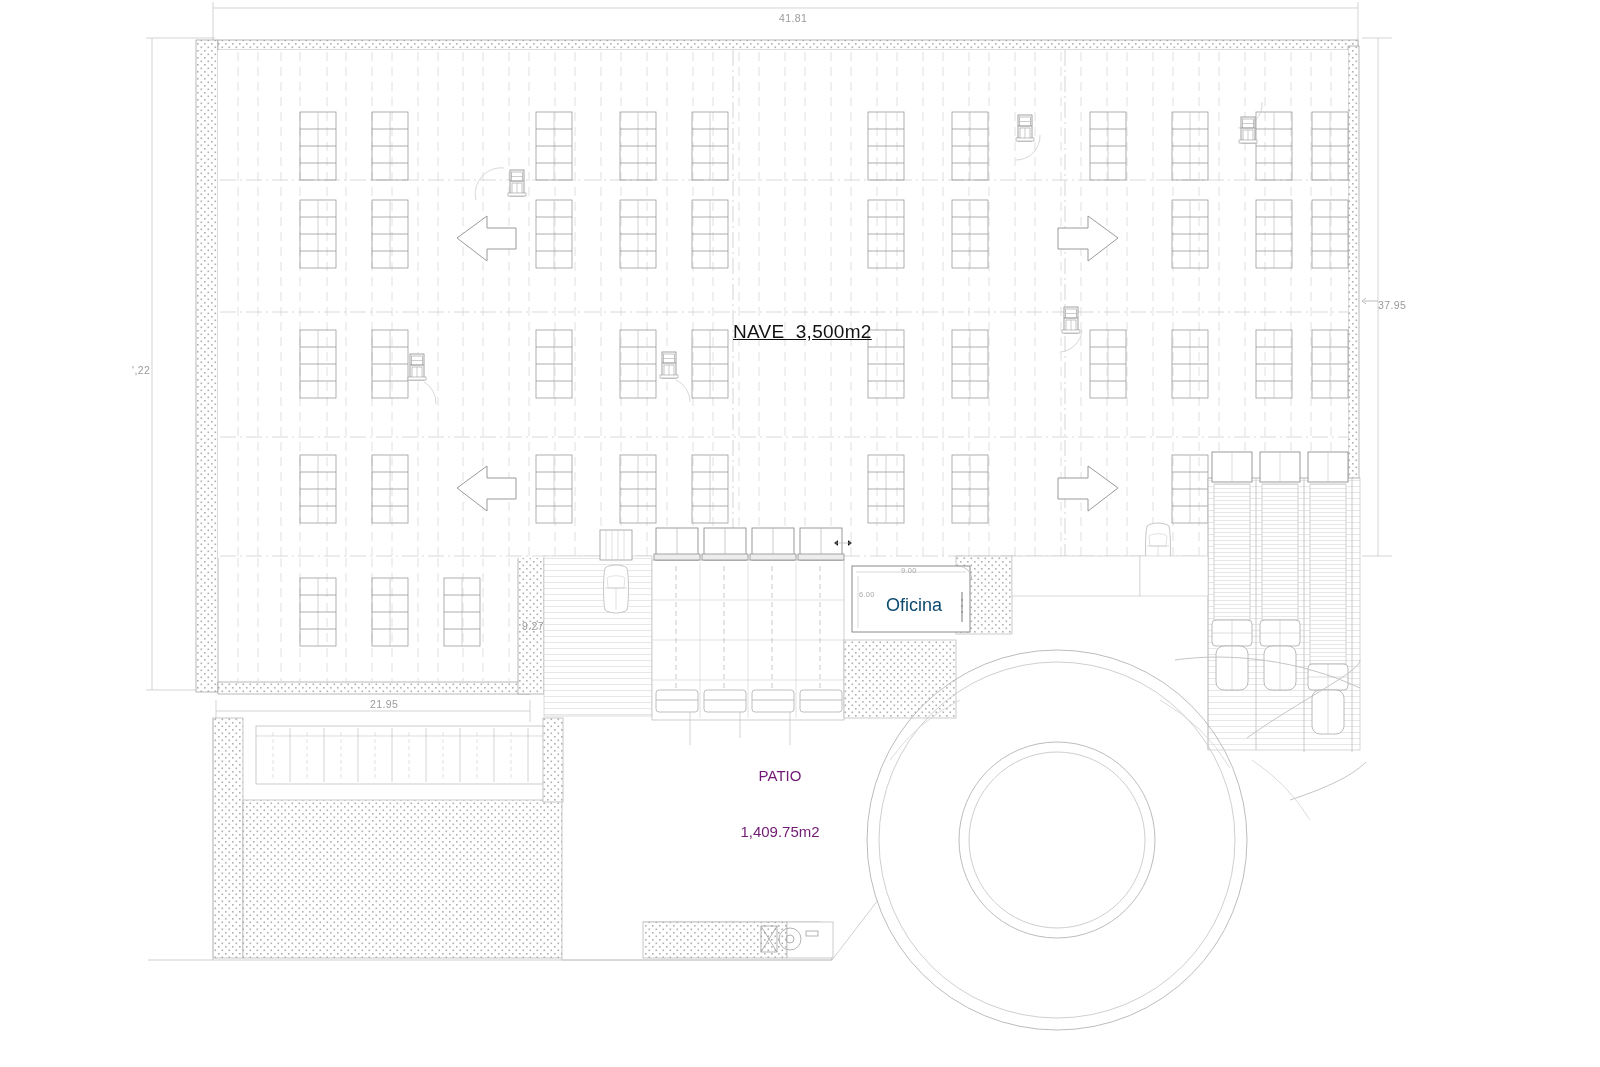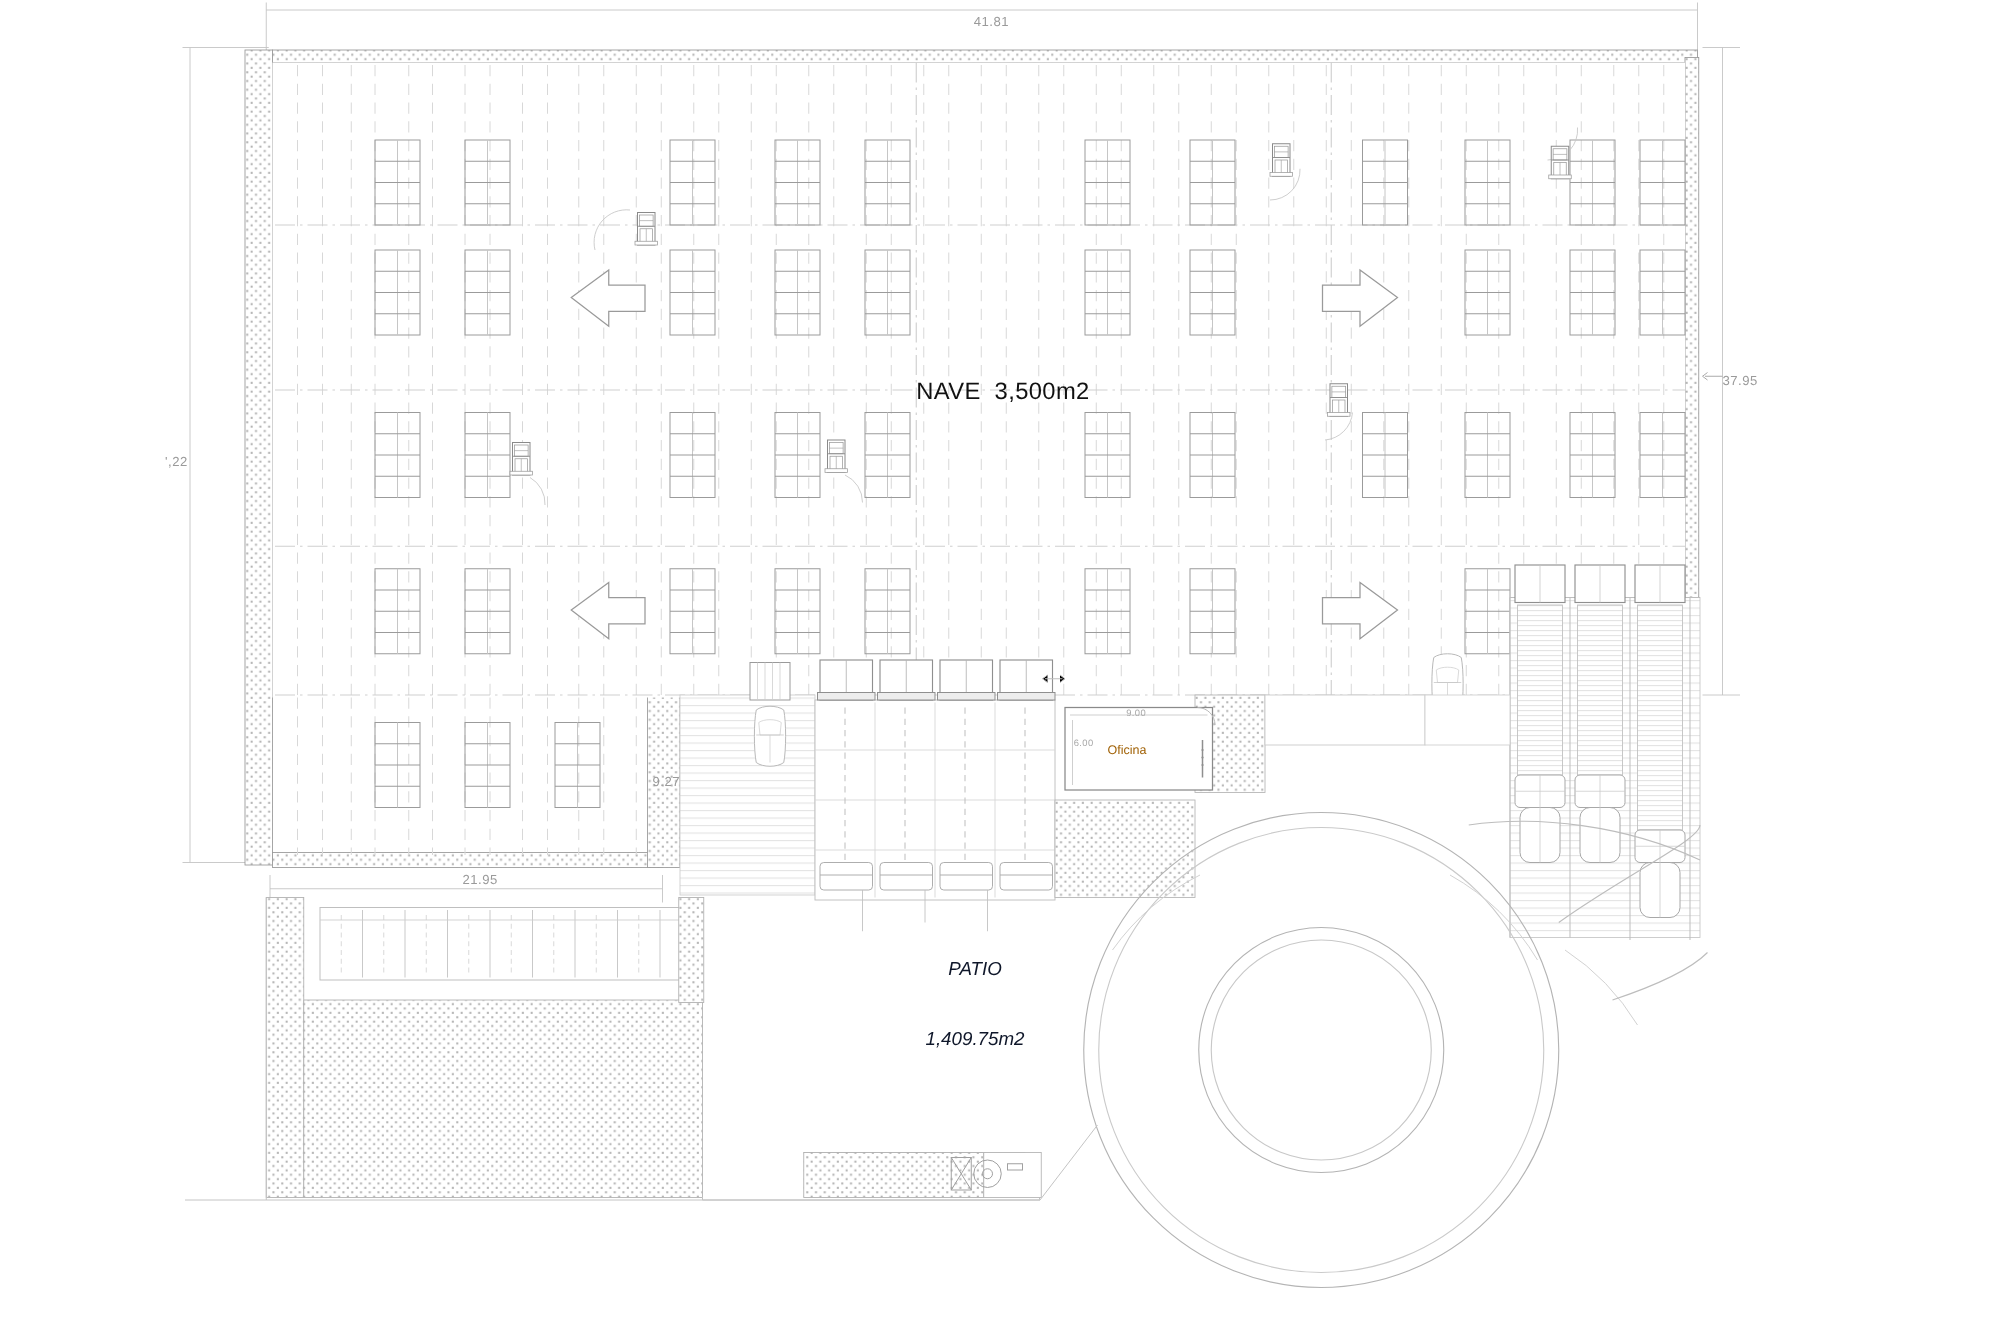--- a/index.html
+++ b/index.html
@@ -6,22 +6,22 @@
   html,body{margin:0;padding:0;background:#ffffff;}
   body{
     width:1600px;height:1067px;overflow:hidden;
     font-family:"Liberation Sans",sans-serif;
     color:#111;
   }
   #plan{position:relative;width:1600px;height:1067px;background:#fff;}
   #plan svg{position:absolute;left:0;top:0;}
   .lbl{position:absolute;white-space:pre;}
   .lbl-main{font-size:19px;color:#111;letter-spacing:.3px;}
-  .lbl-area{font-size:15px;color:#0f172a;text-align:center;line-height:1.25;font-style:italic;}
-  .lbl-room{font-size:10px;color:#a16207;}
+  .lbl-area{font-size:15px;color:#701a75;text-align:center;line-height:1.25;}
+  .lbl-room{font-size:18px;color:#0c4a6e;}
   .dim{font-size:10.5px;color:#9a9a9a;letter-spacing:.4px;}
   .dim-sm{font-size:7.5px;color:#a8a8a8;letter-spacing:.3px;}
 </style>
 </head>
 <body>
 
 <div id="plan">
 
 <svg width="1600" height="1067" viewBox="0 0 1600 1067">
   <defs>
@@ -656,21 +656,21 @@
     <line x1="690" y1="712" x2="690" y2="745"></line>
     <line x1="740" y1="712" x2="740" y2="738"></line>
     <line x1="790" y1="712" x2="790" y2="745"></line>
   </g>
 
   <g stroke="#bcbcbc" stroke-width="0.8">
     <path d="M 836,543 l 14,0 M 838,540 l -4,3 4,3 M 848,540 l 4,3 -4,3"></path>
   </g>
 </svg>
 
-<div class="lbl lbl-main" style="left:733px;top:303px;">NAVE  3,500m2</div>
+<div class="lbl lbl-main" style="left:733px;top:321px;text-decoration:underline;">NAVE  3,500m2</div>
 
 <div class="lbl lbl-area" style="left:710px;top:729px;width:140px;">
   <div>PATIO</div>
   <div>1,409.75m2</div>
 </div>
 
 <div class="lbl lbl-room" style="left:886px;top:595px;">Oficina</div>
 
 <div class="lbl dim" style="left:779px;top:12px;">41.81</div>
 

